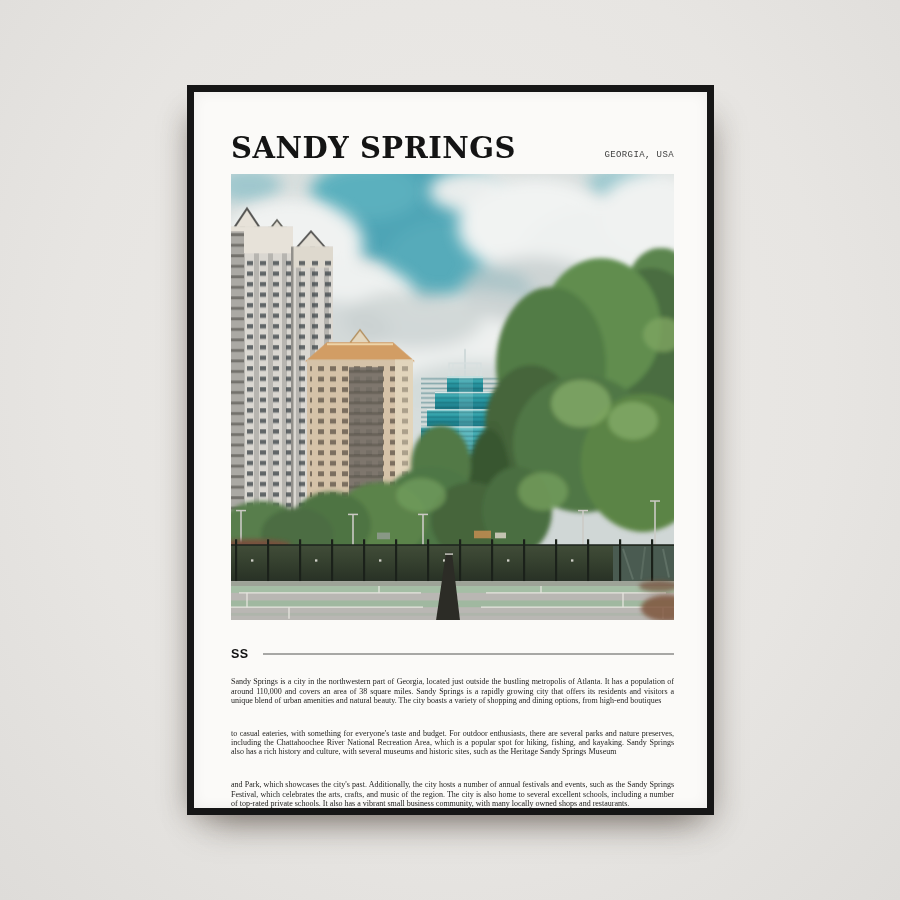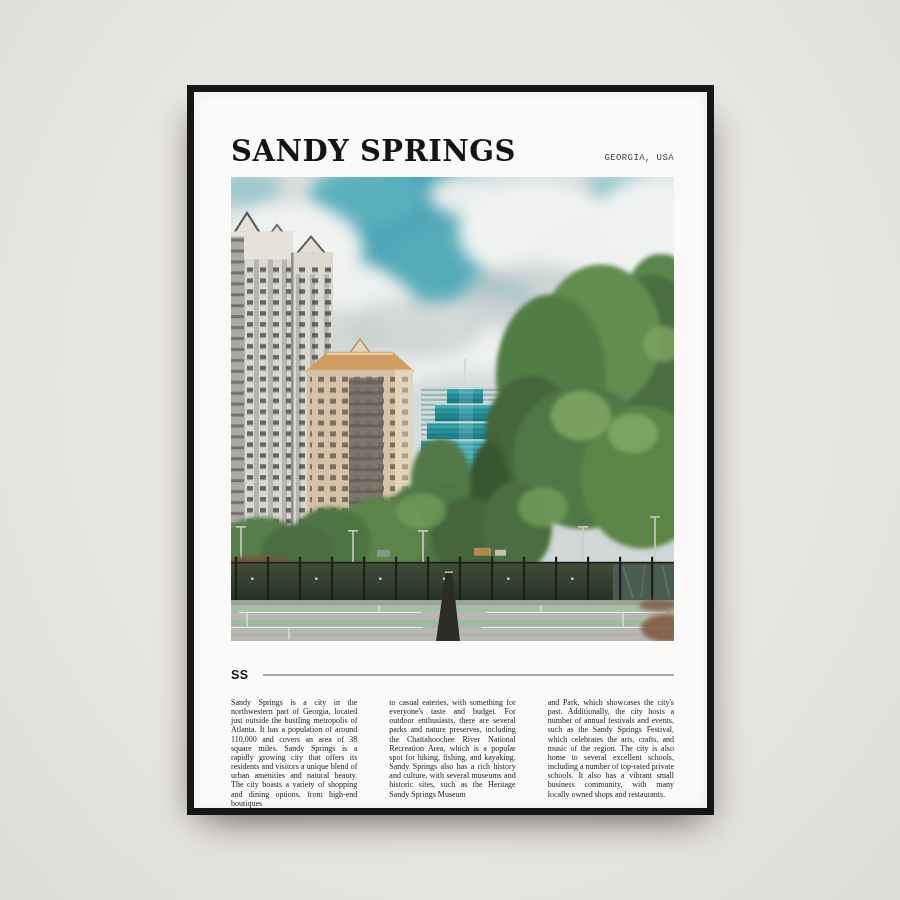--- a/index.html
+++ b/index.html
@@ -39,21 +39,21 @@
   .photo{width:100%;height:467px;overflow:hidden;background:#cfd6d5;}
   .photo svg{display:block;width:100%;height:100%;}
   .divider-row{
     margin-top:27px;display:flex;align-items:center;height:14px;
   }
   .monogram{
     font-weight:700;font-size:12.5px;letter-spacing:.4px;color:#111;
   }
   .rule{flex:1;height:2px;background:#a7a7a5;margin-left:15px;}
   .columns{
-    margin-top:16px;display:flex;gap:32px;
+    margin-top:16px;display:flex;gap:24px;flex-direction:column;
   }
   .columns p{
     margin:0;flex:1;
     font-family:"Liberation Serif", serif;
     font-size:8px;line-height:1.15;color:#1d1d1b;
     text-align:justify;
   }
 </style>
 </head>
 <body>

